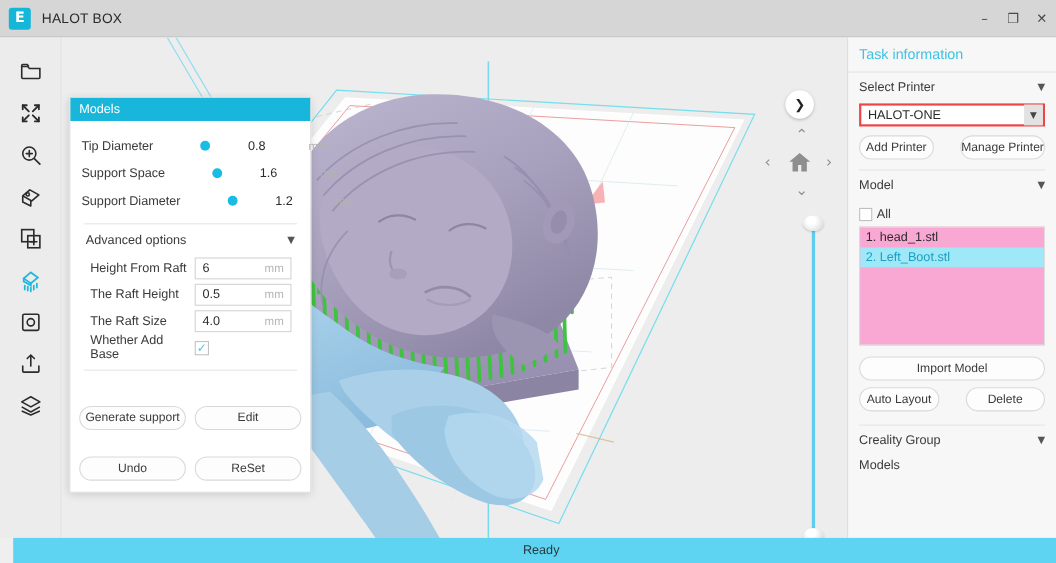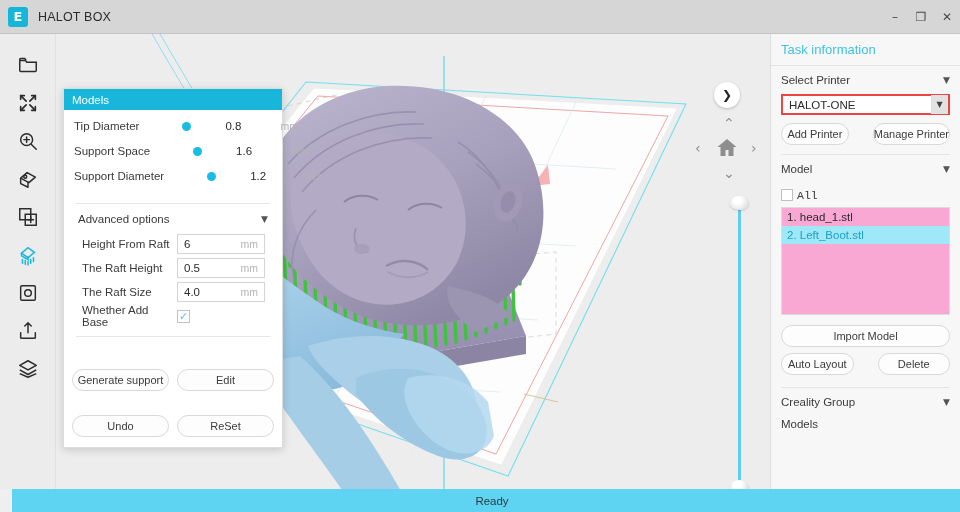--- a/index.html
+++ b/index.html
@@ -102,21 +102,21 @@
   .support-panel {
     position: absolute; left: 63px; top: 88px; width: 220px;
     background: #ffffff; border: 1px solid #dcdcdc;
     box-shadow: 0 2px 8px rgba(0,0,0,.16);
   }
   .sp-header {
     height: 21px; background: #17b6da; color: #ffffff;
     font-size: 11.5px; display: flex; align-items: center; padding-left: 8px;
   }
   .sp-body { padding: 10px 10px 0 10px; }
-  .sp-row { display: flex; align-items: flex-start; height: 25px; gap: 39px; }
+  .sp-row { display: flex; align-items: center; height: 25px; gap: 39px; }
   .sp-label { font-size: 11.5px; color: #3a3a3a; white-space: nowrap; }
   .sp-slider { position: relative; height: 14px; flex: 1; margin: 0 4px; }
   .sp-track-fill {
     position: absolute; top: 6px; height: 2px; left: 0; background: #2ec2e8;
   }
   .sp-track-rest {
     position: absolute; top: 6px; height: 1px; right: 0; background: #8e8e8e;
   }
   .sp-knob {
     position: absolute; top: 2px; width: 9px; height: 9px;
@@ -190,21 +190,21 @@
     font-size: 8px; color: #444; font-family: "DejaVu Sans", sans-serif;
   }
   .sb-btn-row { display: flex; gap: 24px; }
   .sb-btn {
     flex: 1; height: 22px; border: 1px solid #d9d9d9; border-radius: 11px;
     background: #fdfdfd; font-size: 11px; color: #3b3b3b;
     display: flex; align-items: center; justify-content: center; white-space: nowrap;
   }
   .sb-divider { height: 1px; background: #e4e4e4; margin: 9px 0 0 0; }
 
-  .sb-all-row { display: flex; align-items: flex-start; padding: 6px 10px 5px 10px; font-family: Liberation Mono, monospace; }
+  .sb-all-row { display: flex; align-items: flex-start; padding: 6px 10px 5px 10px; }
   .sb-all-box {
     width: 12px; height: 12px; border: 1px solid #c0c0c0; background: #fff;
     margin-right: 4px;
   }
   .sb-all-label { font-size: 11.5px; color: #3a3a3a; }
 
   .sb-list {
     margin: 0 10px; height: 108px; border: 1px solid #dcdcdc;
     background: #f9a8d4; overflow: hidden;
   }

